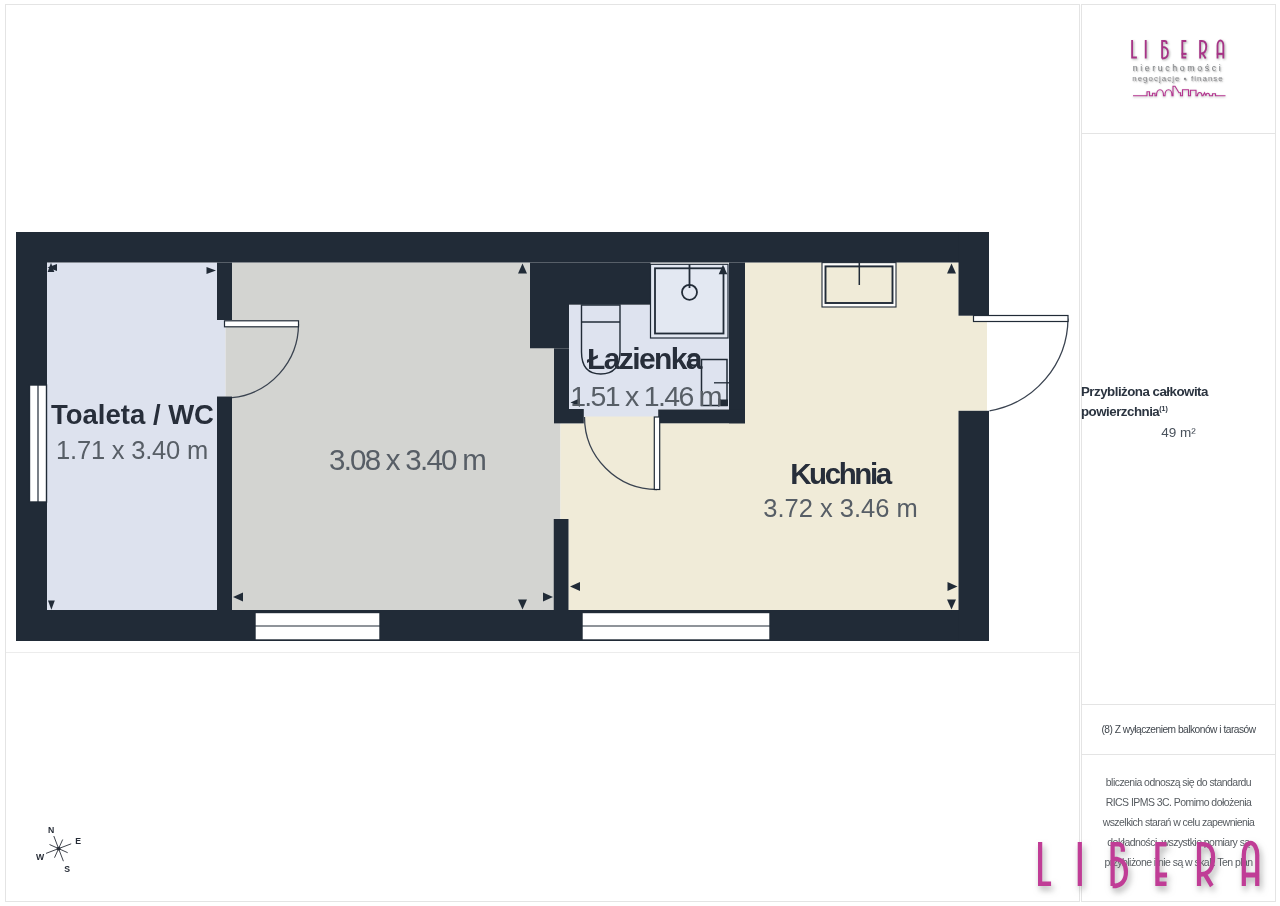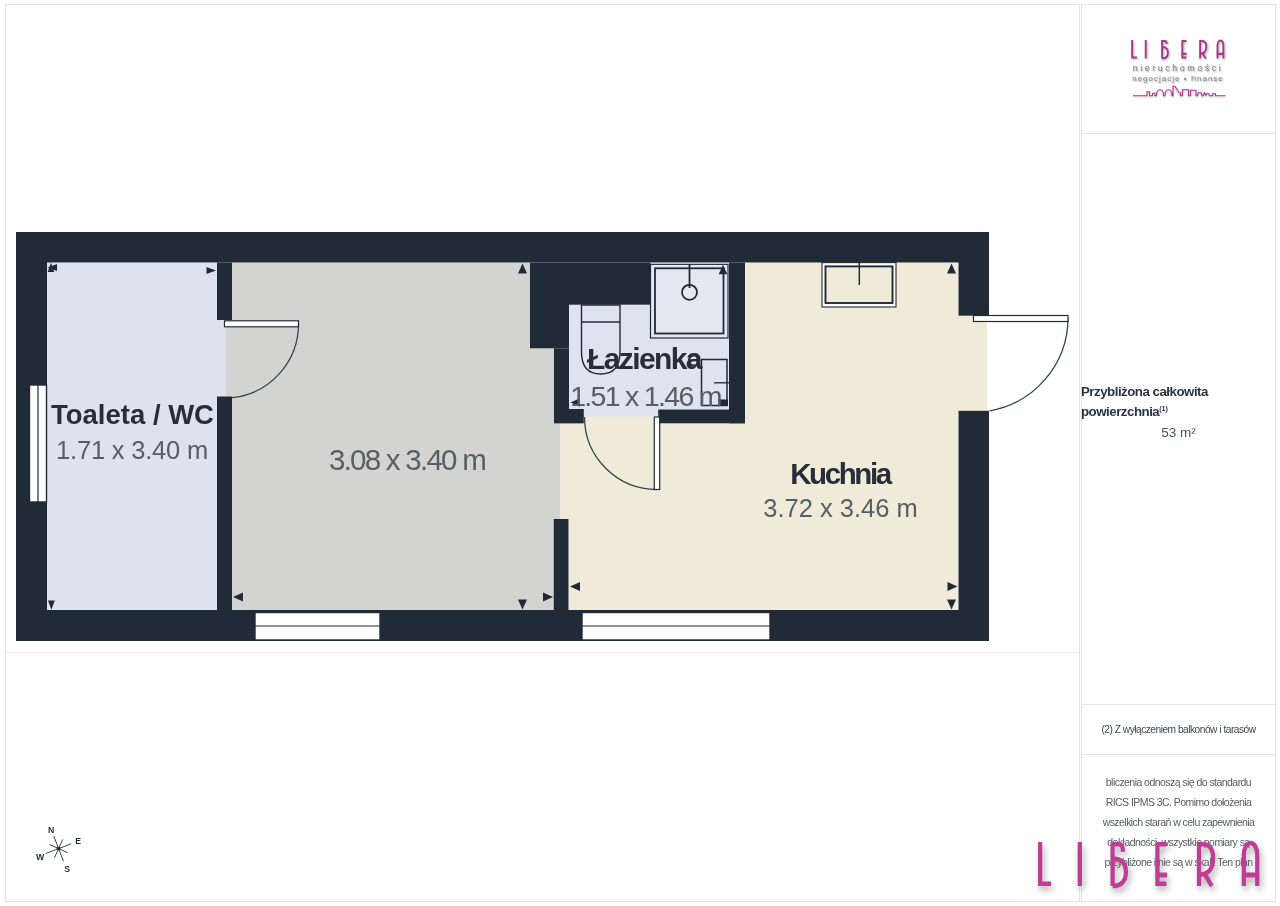--- a/index.html
+++ b/index.html
@@ -17,23 +17,23 @@
 <div class="card" style="left:1081px;top:4px;width:195px;height:130px;"></div>
 
 <div class="card" style="left:1081px;top:133px;width:195px;height:572px;"></div>
 
 <div class="card" style="left:1081px;top:704px;width:195px;height:51px;"></div>
 
 <div class="card" style="left:1081px;top:754px;width:195px;height:148px;"></div>
 
 <div class="abs" style="left:1081px;top:384px;width:195px;color:#2b3440;font-size:13.3px;font-weight:bold;letter-spacing:-0.5px;line-height:16.5px;">Przybliżona całkowita<br>powierzchnia<sup style="font-size:7px;letter-spacing:0;">(1)</sup></div>
 
-<div class="abs" style="left:1081px;top:424.5px;width:195px;text-align:center;color:#4a525c;font-size:13.5px;">53 m²</div>
-
-<div class="abs" style="left:1081px;top:723.5px;width:195px;text-align:center;color:#41474e;font-size:10.2px;letter-spacing:-0.5px;">(2) Z wyłączeniem balkonów i tarasów</div>
+<div class="abs" style="left:1081px;top:424.5px;width:195px;text-align:center;color:#4a525c;font-size:13.5px;">49 m²</div>
+
+<div class="abs" style="left:1081px;top:723.5px;width:195px;text-align:center;color:#41474e;font-size:10.2px;letter-spacing:-0.5px;">(8) Z wyłączeniem balkonów i tarasów</div>
 
 <div class="abs" style="left:1081px;top:771.5px;width:195px;text-align:center;color:#575c61;font-size:10.5px;letter-spacing:-0.55px;line-height:20px;">bliczenia odnoszą się do standardu<br>RICS IPMS 3C. Pomimo dołożenia<br>wszelkich starań w celu zapewnienia<br>dokładności, wszystkie pomiary są<br>przybliżone i nie są w skali. Ten plan</div>
 
 <svg class="abs" style="left:0;top:0;" width="1280" height="906" viewBox="0 0 1280 906">
 
   <rect x="47" y="262.5" width="170" height="347.5" fill="#dde2ee"></rect>
 
   <path d="M232,262.5 H530 V348.3 H554 V423.3 H560.5 V519 H553.7 V610 H232 Z" fill="#d3d4d1"></path>
 
   <path d="M560.5,423.4 H583.8 V415.5 H658.2 V423.3 H745 V262.5 H958.5 V610 H568.5 V519 H560.5 Z" fill="#f0ebd8"></path>

